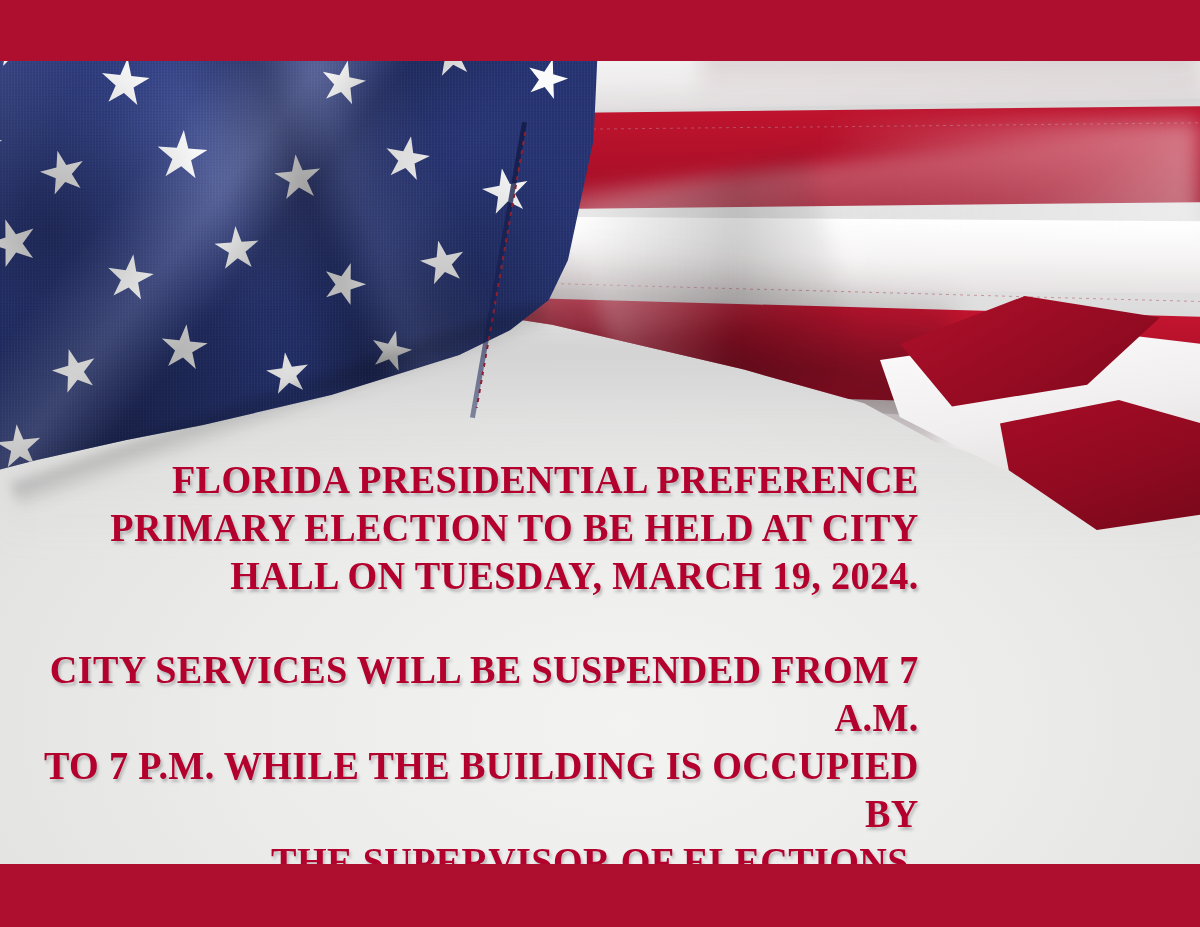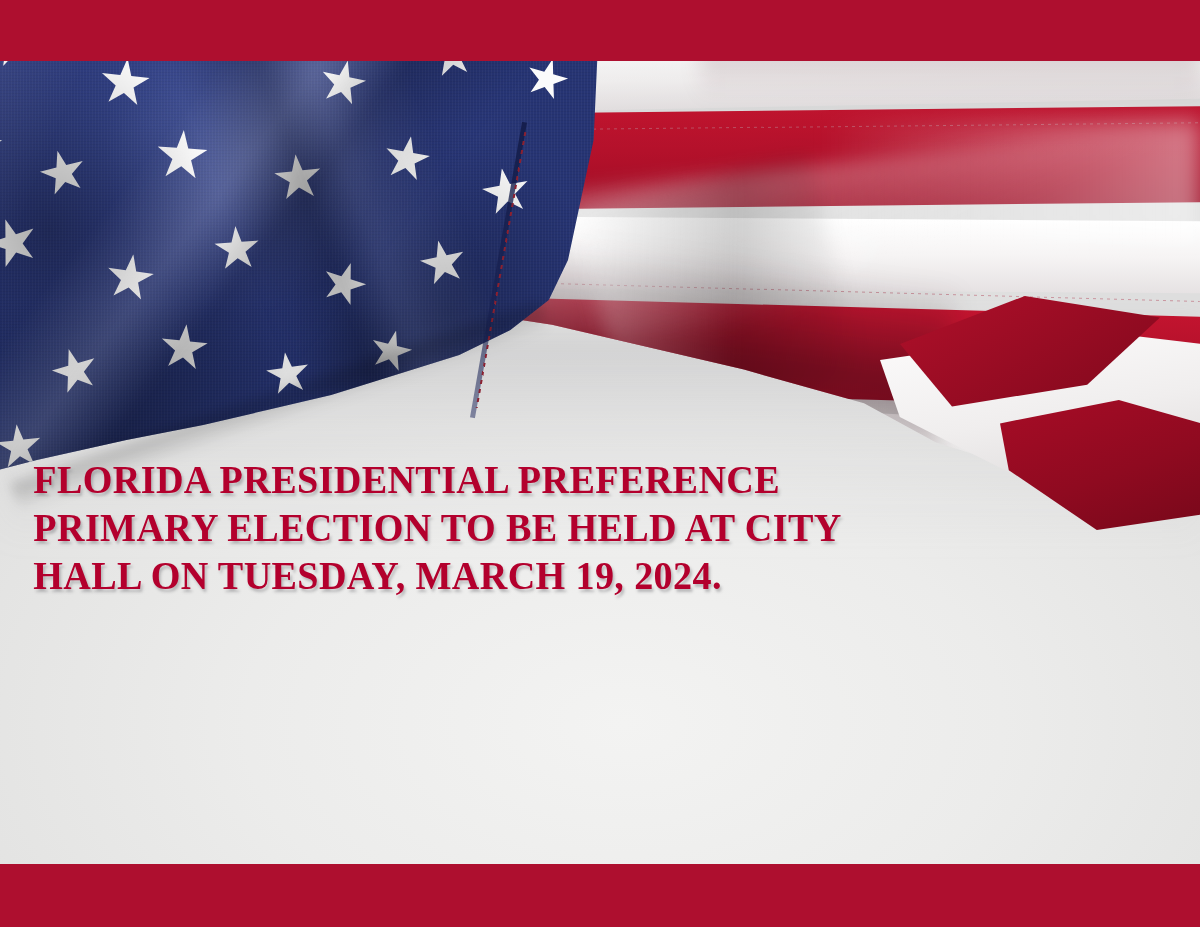--- a/index.html
+++ b/index.html
@@ -131,21 +131,21 @@
   .tail {
     position: absolute;
     z-index: 12;
   }
 
   
   .message {
     position: absolute;
     left: 0;
     width: 952px;
-    text-align: left;
+    text-align: right;
     z-index: 30;
     color: #b3002d;
     text-transform: uppercase;
     font-family: "Liberation Serif", "DejaVu Serif", serif;
     font-weight: 700;
     letter-spacing: 0.4px;
     text-shadow: 2px 3px 3px rgba(120,120,125,0.45);
   }
   #para1 { top: 455px; }
   #para2 { top: 645px; }
@@ -279,17 +279,22 @@
                 background:linear-gradient(to bottom, rgba(0,0,0,0.20), rgba(0,0,0,0.0));
                 transform:rotate(-19deg); filter:blur(6px); z-index:16;"></div>
   </div>
 
   <div class="message" id="para1">
     <span class="line">FLORIDA PRESIDENTIAL PREFERENCE</span>
     <span class="line">PRIMARY ELECTION TO BE HELD AT CITY</span>
     <span class="line">HALL ON TUESDAY, MARCH 19, 2024.</span>
   </div>
 
+  <div class="message" id="para2">
+    <span class="line">CITY SERVICES WILL BE SUSPENDED FROM 7 A.M.</span>
+    <span class="line">TO 7 P.M. WHILE THE BUILDING IS OCCUPIED BY</span>
+    <span class="line">THE SUPERVISOR OF ELECTIONS.</span>
+  </div>
 
   <div class="band band-top"></div>
   <div class="band band-bottom"></div>
 
 </div>
 
 </body></html>

